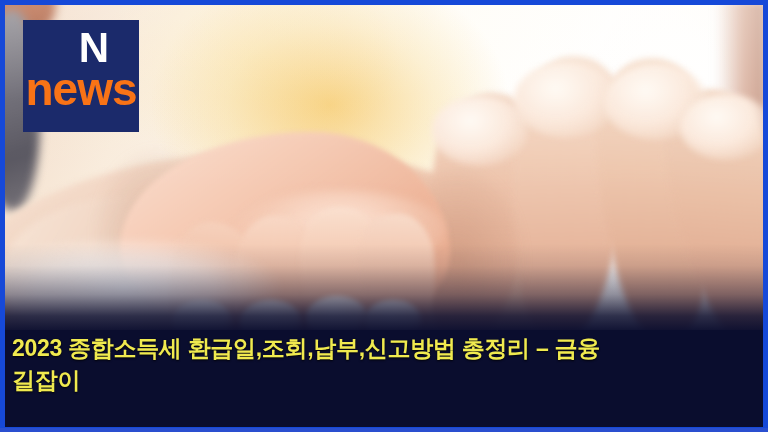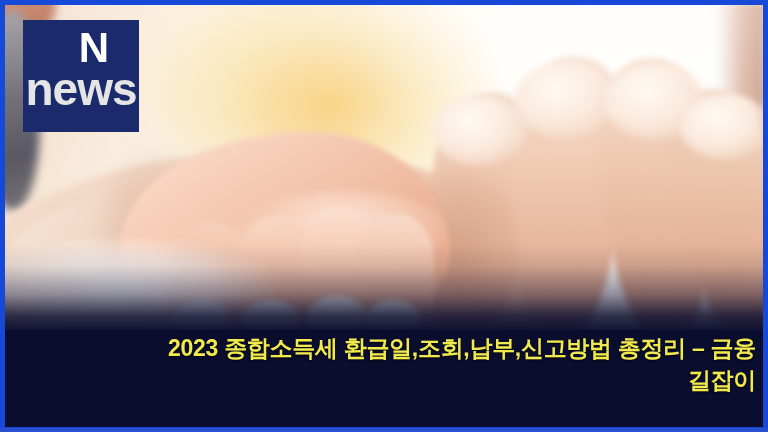--- a/index.html
+++ b/index.html
@@ -255,21 +255,21 @@
     width: 768px;
     height: 102px;
     background: #0a0d2e;
   }
 
   .caption {
     position: absolute;
     left: 0;
     top: 332px;
     width: 768px;
-    text-align: right;
+    text-align: left;
     color: #f0ea4f;
     font-family: "Liberation Sans", sans-serif;
     font-weight: bold;
     font-size: 23px;
     line-height: 32px;
     letter-spacing: -0.3px;
     text-shadow: 0 1px 2px rgba(0,0,0,0.85);
     padding: 0 12px;
     box-sizing: border-box;
     white-space: pre-line;
@@ -297,21 +297,21 @@
     font-weight: bold;
     font-size: 42px;
     line-height: 44px;
   }
   .logo-news {
     position: absolute;
     left: 0;
     top: 44px;
     width: 116px;
     text-align: center;
-    color: #e5e5e5;
+    color: #f97316;
     font-family: "Liberation Sans", sans-serif;
     font-weight: bold;
     font-size: 46px;
     line-height: 50px;
     letter-spacing: -1px;
   }
 
   
   .frame {
     position: absolute;

